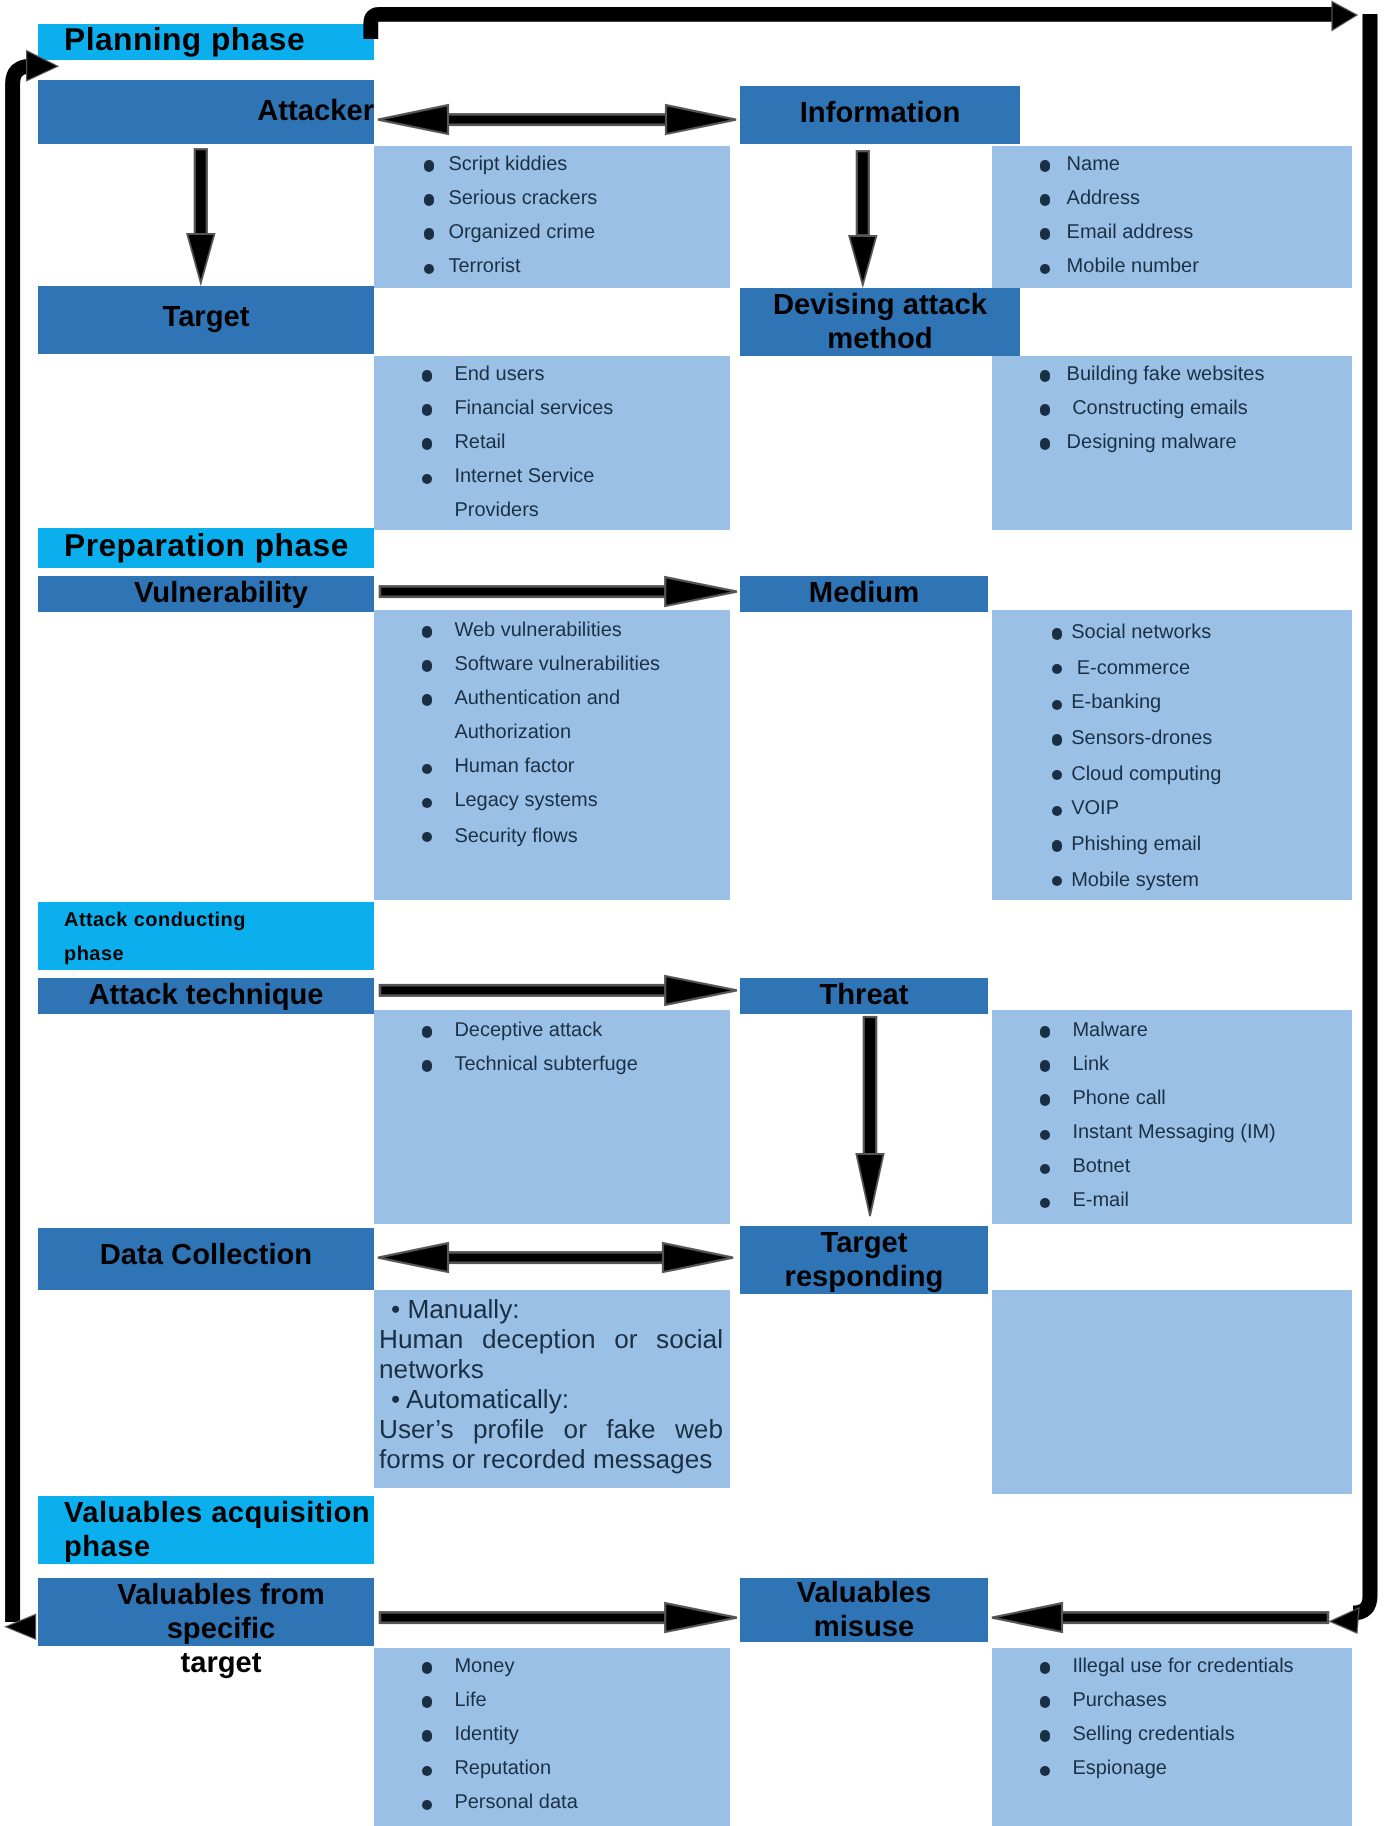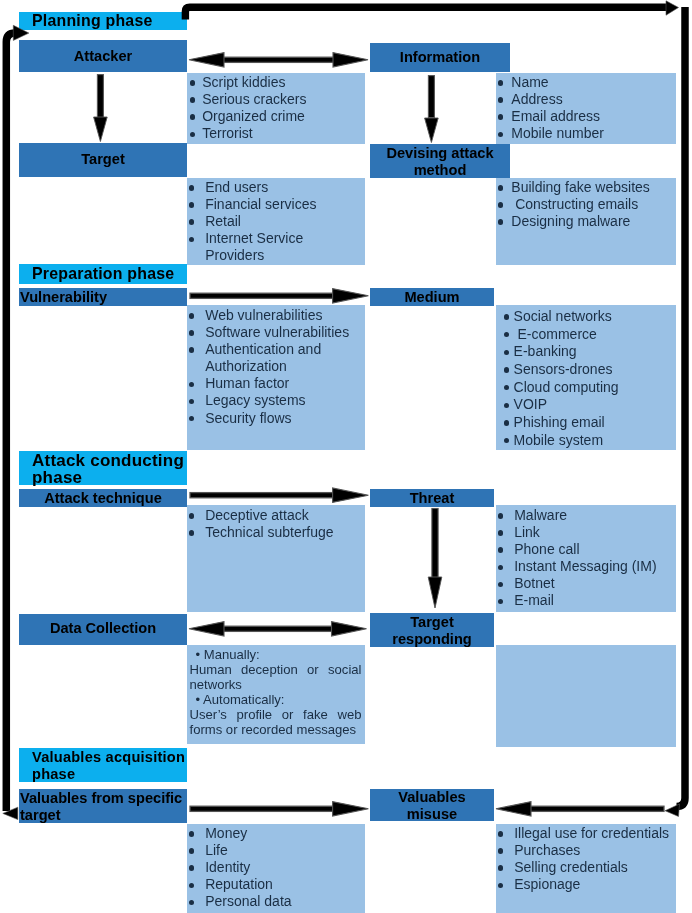--- a/index.html
+++ b/index.html
@@ -6,23 +6,23 @@
   html,body{margin:0;padding:0;background:#fff;}
   body{width:692px;height:913px;position:relative;overflow:hidden;
        font-family:"Liberation Sans",sans-serif;}
   #stage{position:absolute;left:0;top:0;width:692px;height:913px;}
   .abs{position:absolute;box-sizing:border-box;}
   .phase{background:#0CAFEE;color:#000;font-weight:bold;font-size:15.9px;line-height:17.3px;letter-spacing:0.22px;
          padding-left:13px;padding-top:1px;white-space:pre-line;}
   .role{background:#2F74B5;color:#000;font-weight:bold;font-size:14.6px;line-height:17.2px;
         padding-top:1px;white-space:pre-line;}
   .role.ctr{text-align:center;}
-  .role.lft{padding-left:1px;}
+  .role.lft{padding-left:15px;text-align:center;}
   .lbox{background:#9AC1E5;}
-  .lst{position:absolute;color:#1a2e44;font-size:14px;line-height:17.1px;}
+  .lst{position:absolute;color:#1a2e44;font-size:10px;line-height:17.1px;margin-left:22px;}
   .lst .it{position:relative;padding-left:18.2px;white-space:pre-wrap;}
   .lst .it:before{content:"";position:absolute;left:1.5px;top:6.3px;width:5.4px;height:5.4px;
                   border-radius:50%;background:#1a2e44;}
   .lst.i1 .it{padding-left:15.2px;}
   .lst.i1 .it:before{left:2.6px;}
   .lst.i2 .it{padding-left:15.3px;}
   .lst.i2 .it:before{left:1.9px;}
   .lst.i3{line-height:17.65px;}
   .lst.i3 .it{padding-left:17.6px;}
   .lst.i3 .it:before{left:8.1px;}
@@ -30,21 +30,21 @@
   .para{position:absolute;color:#1a2e44;font-size:13.1px;line-height:15.1px;text-align:justify;}
   .para .b{text-indent:6px;}
 </style>
 </head>
 <body>
 
 <div id="stage">
 
   <div class="abs phase" style="left:19px;top:11.5px;width:168px;height:18.5px;padding-top:0.5px;">Planning phase</div>
 
-  <div class="abs role ctr" style="left:19px;top:40.2px;width:168px;height:32px;padding-top:8px;">Attacker</div>
+  <div class="abs role ctr" style="left:19px;top:40.2px;width:168px;height:32px;padding-top:8px;text-align:right;">Attacker</div>
 
   <div class="abs lbox" style="left:187px;top:73px;width:178px;height:70.5px;"></div>
   <div class="lst i1" style="left:187px;top:74px;width:178px;">
     <div class="it">Script kiddies</div>
     <div class="it">Serious crackers</div>
     <div class="it">Organized crime</div>
     <div class="it">Terrorist</div>
   </div>
 
   <div class="abs role ctr" style="left:19px;top:143px;width:168px;height:34px;padding-top:8px;">Target</div>
@@ -100,21 +100,21 @@
     <div class="it">Social networks</div>
     <div class="it"> E-commerce</div>
     <div class="it">E-banking</div>
     <div class="it">Sensors-drones</div>
     <div class="it">Cloud computing</div>
     <div class="it">VOIP</div>
     <div class="it">Phishing email</div>
     <div class="it">Mobile system</div>
   </div>
 
-  <div class="abs phase" style="left:19px;top:451px;width:168px;height:34px;font-size:17px;">Attack conducting
+  <div class="abs phase" style="left:19px;top:451px;width:168px;height:34px;font-size:10px;">Attack conducting
 phase</div>
 
   <div class="abs role ctr" style="left:19px;top:489px;width:168px;height:18px;">Attack technique</div>
 
   <div class="abs lbox" style="left:187px;top:505.3px;width:178px;height:106.3px;"></div>
   <div class="lst" style="left:187px;top:507px;width:178px;">
     <div class="it">Deceptive attack</div>
     <div class="it">Technical subterfuge</div>
   </div>
 

